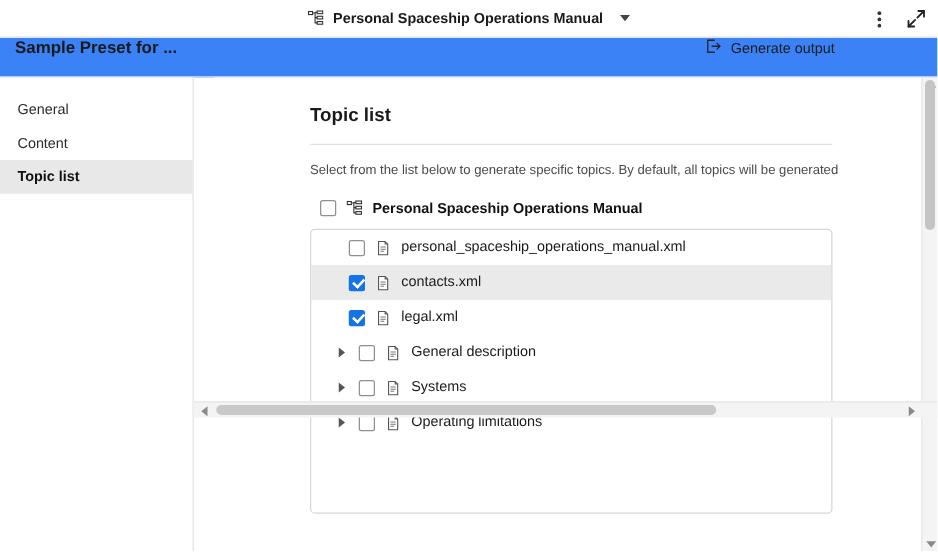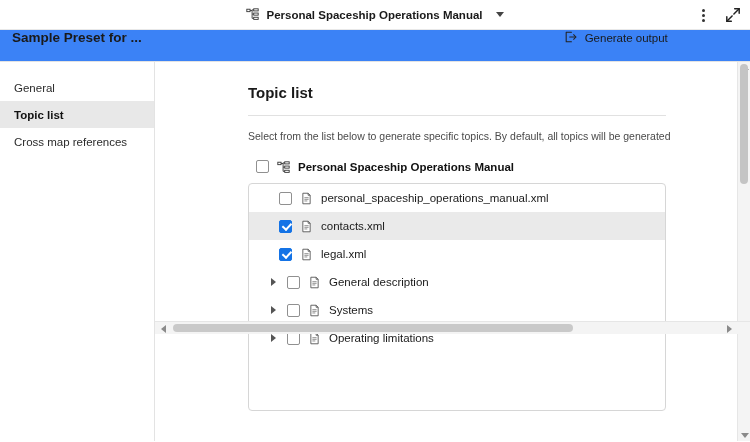--- a/index.html
+++ b/index.html
@@ -314,25 +314,25 @@
     </div>
     <button class="btn-save">Save</button>
   </div>
 
   <div class="body">
 
     <div class="sidebar">
       <div class="side-item">
         <span>General</span>
       </div>
+      <div class="side-item">
+        <span>Content</span>
+      </div>
       <div class="side-item selected">
         <span>Topic list</span>
-      </div>
-      <div class="side-item">
-        <span>Cross map references</span>
       </div>
     </div>
 
     <div class="main">
       <div class="main-inner">
         <div class="section-title">Topic list</div>
         <div class="divider"></div>
         <div class="hint">Select from the list below to generate specific topics. By default, all topics will be generated</div>
 
         <div class="root-row">

